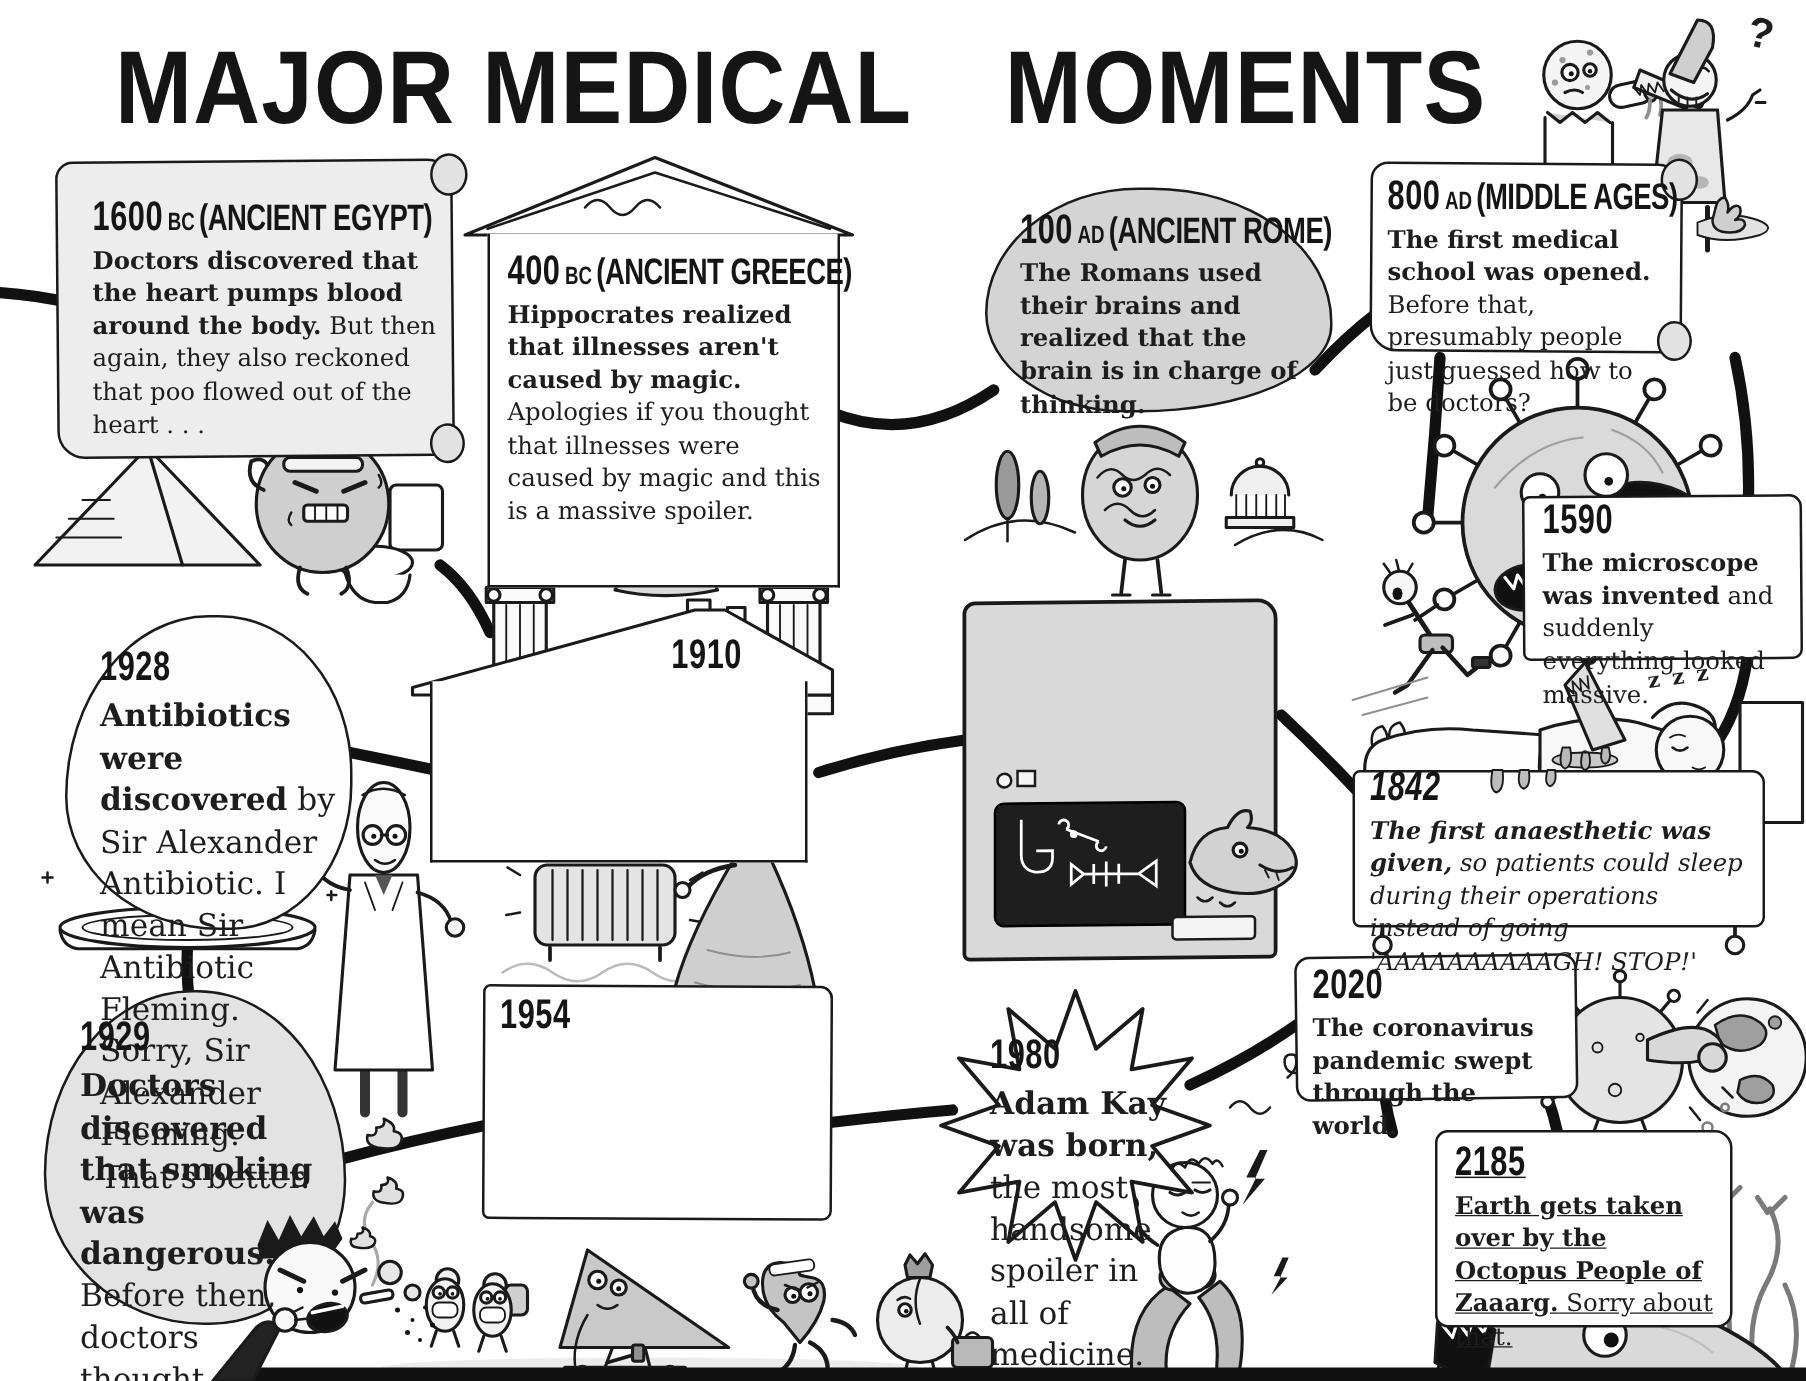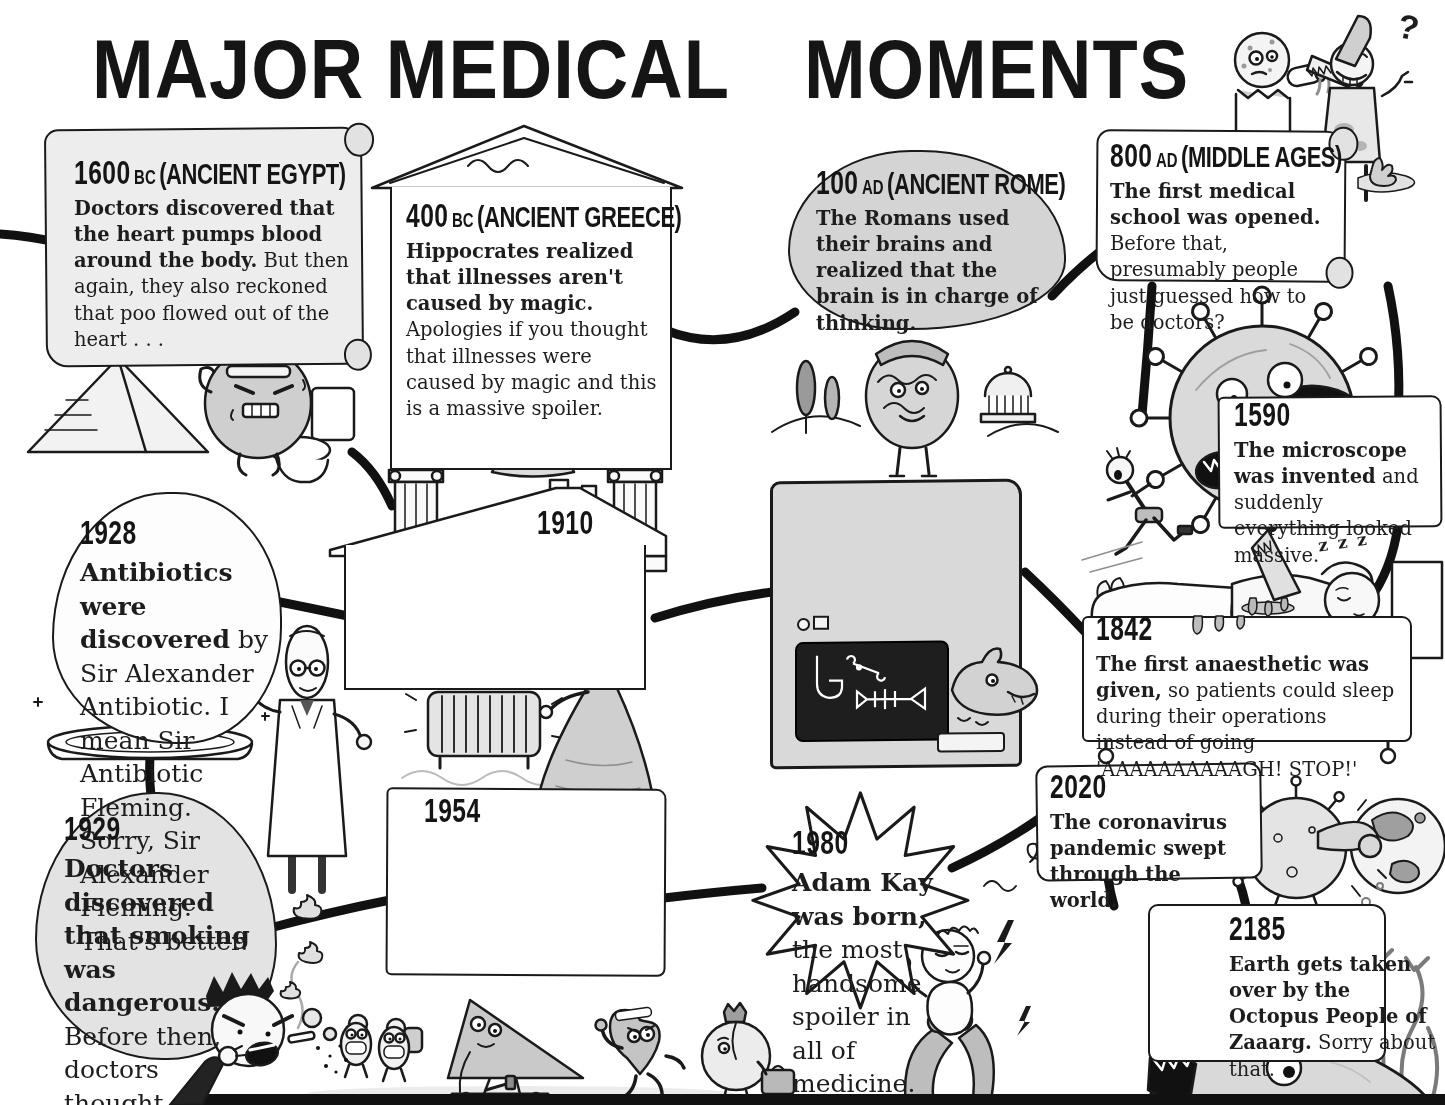--- a/index.html
+++ b/index.html
@@ -600,45 +600,45 @@
 <div class="ev small" style="left:80px;top:522px;width:190px;">
   <div class="ehead"><span class="yr">1928</span><span class="era"></span><span class="region"></span></div>
   <p class="etext"><b>Antibiotics were discovered</b><span> by Sir Alexander Antibiotic. I mean Sir Antibiotic Fleming. Sorry, Sir Alexander Fleming. That's better.</span></p>
 </div>
 
 <div class="ev" style="left:356px;top:512px;width:278px;text-align:right;">
   <div class="ehead"><span class="yr">1910</span><span class="era"></span><span class="region"></span></div>
 </div>
 
 
-<div class="ev" style="left:1096px;top:618px;width:308px;">
+<div class="ev" style="left:1096px;top:618px;width:308px;font-style:italic;">
   <div class="ehead"><span class="yr">1842</span><span class="era"></span><span class="region"></span></div>
   <p class="etext"><b>The first anaesthetic was given,</b><span> so patients could sleep during their operations instead of going 'AAAAAAAAAAGH! STOP!'</span></p>
 </div>
 
 <div class="ev small" style="left:64px;top:818px;width:202px;">
   <div class="ehead"><span class="yr">1929</span><span class="era"></span><span class="region"></span></div>
   <p class="etext"><b>Doctors discovered that smoking was dangerous.</b><span> Before then, doctors thought smoking was good for you – I don't like to call people idiots, but . . .</span></p>
 </div>
 
-<div class="ev" style="left:400px;top:800px;width:256px;margin-left:24px;">
+<div class="ev" style="left:400px;top:800px;width:256px;">
   <div class="ehead"><span class="yr">1954</span><span class="era"></span><span class="region"></span></div>
 </div>
 
 <div class="ev small" style="left:792px;top:832px;width:152px;">
   <div class="ehead"><span class="yr">1980</span><span class="era"></span><span class="region"></span></div>
   <p class="etext"><b>Adam Kay was born,</b><span> the most handsome spoiler in all of medicine.</span></p>
 </div>
 
 <div class="ev" style="left:1050px;top:776px;width:200px;">
   <div class="ehead"><span class="yr">2020</span><span class="era"></span><span class="region"></span></div>
   <p class="etext"><b>The coronavirus pandemic swept through the world.</b><span></span></p>
 </div>
 
-<div class="ev" style="left:1229px;top:918px;width:208px;">
+<div class="ev" style="left:1164px;top:918px;width:208px;text-decoration:underline;">
   <div class="ehead"><span class="yr">2185</span><span class="era"></span><span class="region"></span></div>
   <p class="etext"><b>Earth gets taken over by the Octopus People of Zaaarg.</b><span> Sorry about that.</span></p>
 </div>
 
 <span id="zzz" class="decor">z z z</span>
 <span id="qmark" class="decor">?</span>
 
 </div>
 
 </body></html>

